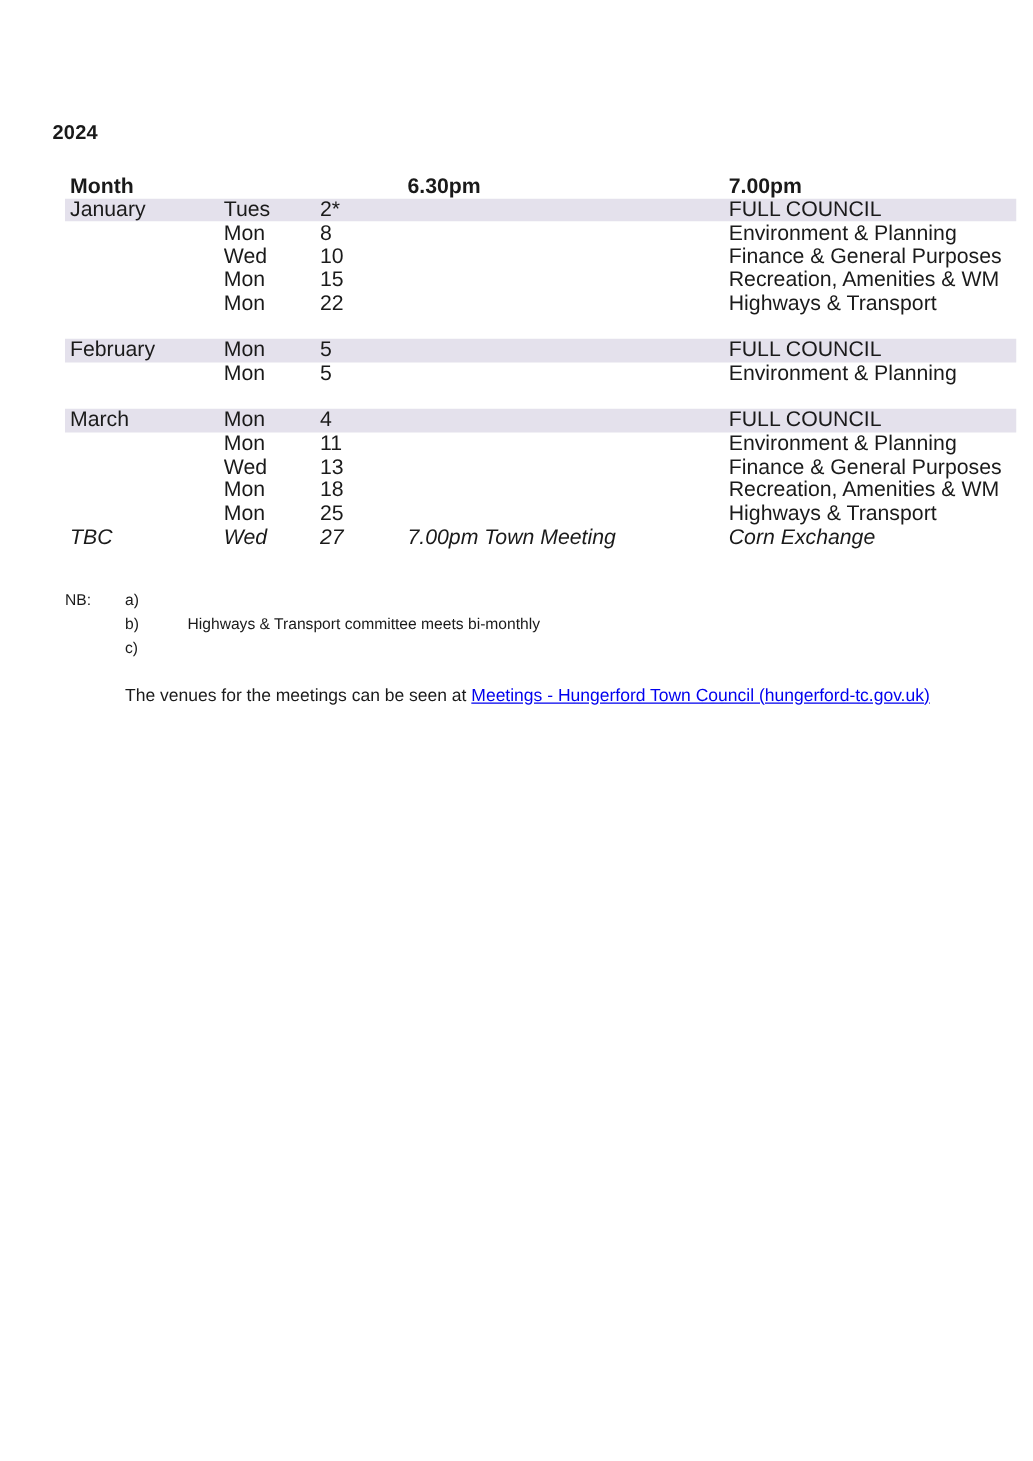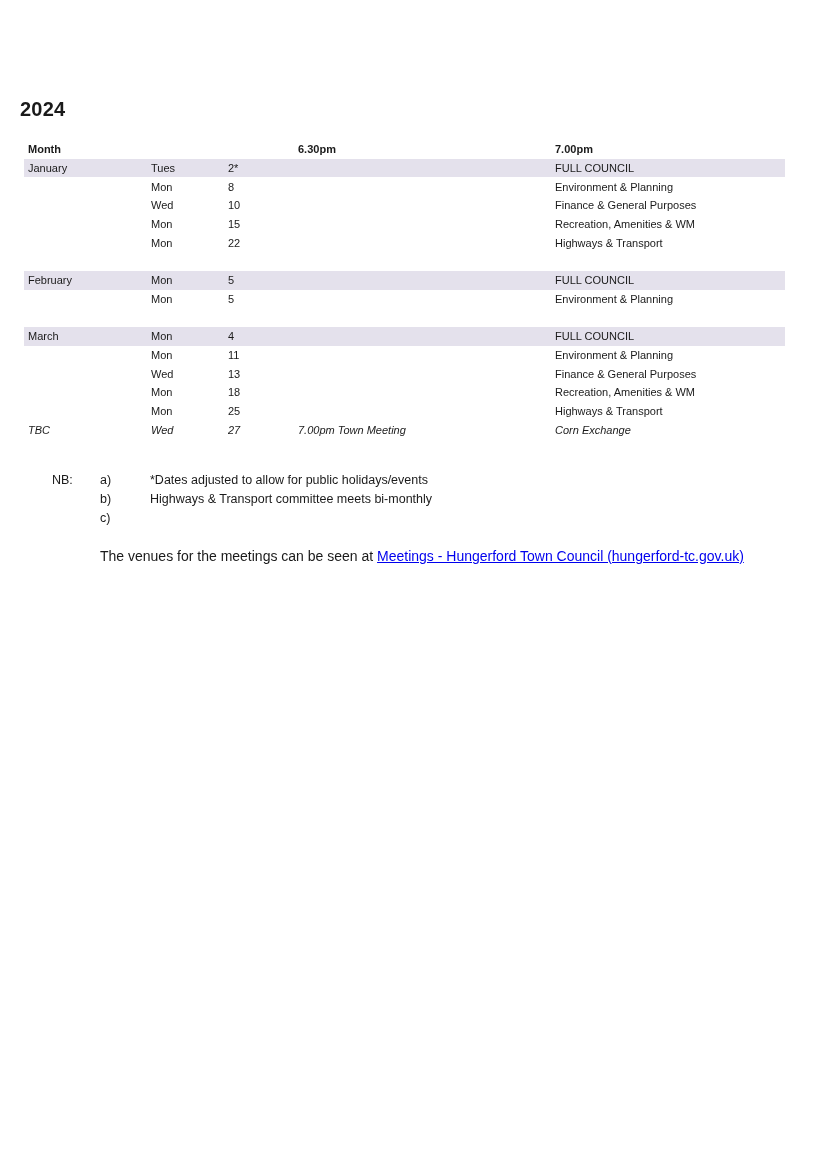--- a/index.html
+++ b/index.html
@@ -6,30 +6,30 @@
   html, body { background: #fff; }
   body {
     width: 826px; height: 1169px;
     position: relative;
     font-family: "Liberation Sans", sans-serif;
     color: #1a1a1a;
     overflow: hidden;
   }
   .page-title {
     position: absolute;
-    left: 20px; top: 98px;
-    font-size: 20px;
+    left: 42px; top: 98px;
+    font-size: 16px;
     font-weight: bold;
     letter-spacing: 0.2px;
   }
   .meeting-table {
     position: absolute;
-    left: 24px; top: 140px;
+    left: 52px; top: 140px;
     width: 761px;
-    font-size: 11px;
+    font-size: 17px;
   }
   .trow {
     display: flex;
     height: 18.7px;
     align-items: center;
     background: transparent;
   }
   .trow.shaded { background: var(--shaded-row, #E4E1EC); }
   .trow.italic { font-style: italic; }
   .trow.header-row { font-weight: bold; }
@@ -178,21 +178,20 @@
     <div class="cell c-t700">Corn Exchange</div>
   </div>
     </div>
 </div>
 
 <div class="notes">
   <div id="notes-list">
       <div class="note-row">
     <div class="nb-label">NB:</div>
     <div class="note-marker">a)</div>
-    <div class="note-text">*Dates adjusted to allow for public holidays/events</div>
   </div>
       <div class="note-row">
     <div class="nb-label"></div>
     <div class="note-marker">b)</div>
     <div class="note-text">Highways &amp; Transport committee meets bi-monthly</div>
   </div>
       <div class="note-row">
     <div class="nb-label"></div>
     <div class="note-marker">c)</div>
   </div>

